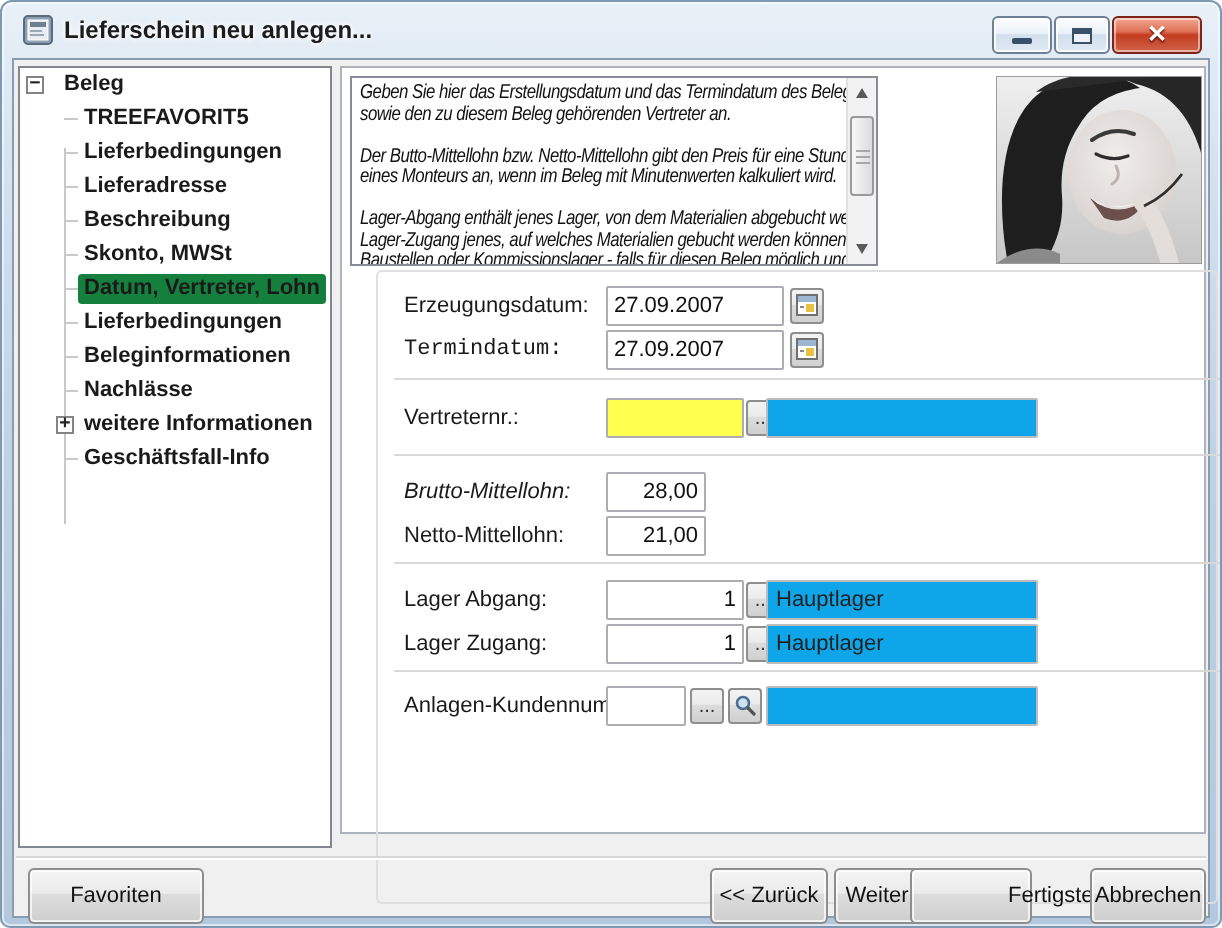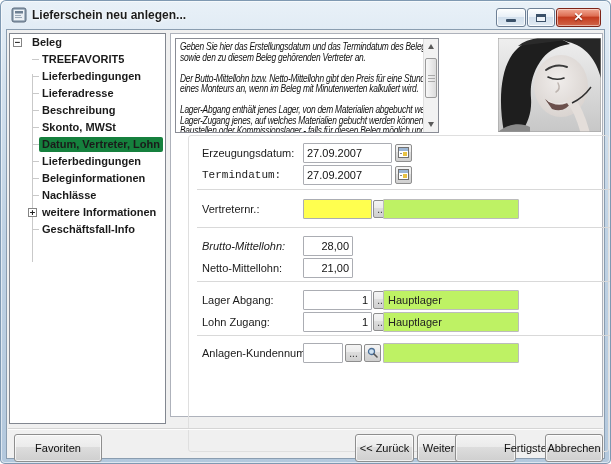--- a/index.html
+++ b/index.html
@@ -61,21 +61,21 @@
 
   #photo { position:absolute; left:327px; top:4px; width:103px; height:94px; }
 
   #form-frame { position:absolute; left:5px; top:101px; width:421px; height:317px; border:1px solid #DFDFDF; border-radius:3px;margin-left:12px; }
   .sep { position:absolute; left:8px; width:413px; height:1px; background:#D9D9D9; }
 
   .flabel { position:absolute; left:13px; font-size:11px; color:#1a1a1a; white-space:nowrap; cursor:default; }
   .tfield { position:absolute; height:20px; border:1px solid #ABADB3; border-radius:1px; background:#fff; font-family:"Liberation Sans", sans-serif; font-size:11px; color:#111; padding:0 3px; }
   .tfield.num { text-align:right; }
   .tfield.yellow { background:#FFFF4F; }
-  .ro-field { position:absolute; height:20px; line-height:18px; border:1px solid #BCBCBC; border-radius:1px; background:#bef264; font-size:11px; color:#222; padding:0 4px; overflow:hidden; }
+  .ro-field { position:absolute; height:20px; line-height:18px; border:1px solid #BCBCBC; border-radius:1px; background:#0ea5e9; font-size:11px; color:#222; padding:0 4px; overflow:hidden; }
   .mini-btn {
     position:absolute; width:17px; height:18px; border:1px solid #8E8E8E; border-radius:2px;
     background:linear-gradient(180deg,#F4F4F4 0%,#EBEBEB 45%,#DDDDDD 46%,#D0D0D0 100%);
     font-family:"Liberation Sans", sans-serif; font-size:10px; line-height:9px; color:#333; text-align:center; cursor:default; padding:0;
   }
 
   
   #footer-groove { position:absolute; left:8px; top:428px; width:595px; height:2px; border-top:1px solid #D5D5D5; border-bottom:1px solid #FDFDFD; }
   .pushbtn {
     position:absolute; top:434px; height:28px; border:1px solid #8E8E8E; border-radius:3px;
@@ -235,21 +235,21 @@
       <div class="flabel" style="top:104px;font-style:italic;">Brutto-Mittellohn:</div>
       <input class="tfield num" style="left: 114px; top: 100px; width: 50px;" value="28,00">
       <div class="flabel" style="top:126px;">Netto-Mittellohn:</div>
       <input class="tfield num" style="left: 114px; top: 122px; width: 50px;" value="21,00">
 
       <div class="flabel" style="top:158px;">Lager Abgang:</div>
       <input class="tfield num" style="left: 114px; top: 154px; width: 69px;" value="1">
       <button class="mini-btn" style="left:184px; top:155px;">...</button>
       <div class="ro-field" style="left:194px; top:154px; width:136px;">Hauptlager</div>
 
-      <div class="flabel" style="top:180px;">Lohn Zugang:</div>
+      <div class="flabel" style="top:180px;">Lager Zugang:</div>
       <input class="tfield num" style="left: 114px; top: 176px; width: 69px;" value="1">
       <button class="mini-btn" style="left:184px; top:177px;">...</button>
       <div class="ro-field" style="left:194px; top:176px; width:136px;">Hauptlager</div>
 
       <div class="flabel" style="top:211px;">Anlagen-Kundennummer:</div>
       <input class="tfield" style="left: 114px; top: 207px; width: 40px;" value="">
       <button class="mini-btn" style="left:156px; top:208px;">...</button>
       <button class="mini-btn" style="left:175px; top:208px;">
         <svg width="11" height="11" viewBox="0 0 11 11">
             <circle cx="4.5" cy="4.5" r="3" fill="#CFE2F2" stroke="#4A6E96" stroke-width="1.3"></circle>

